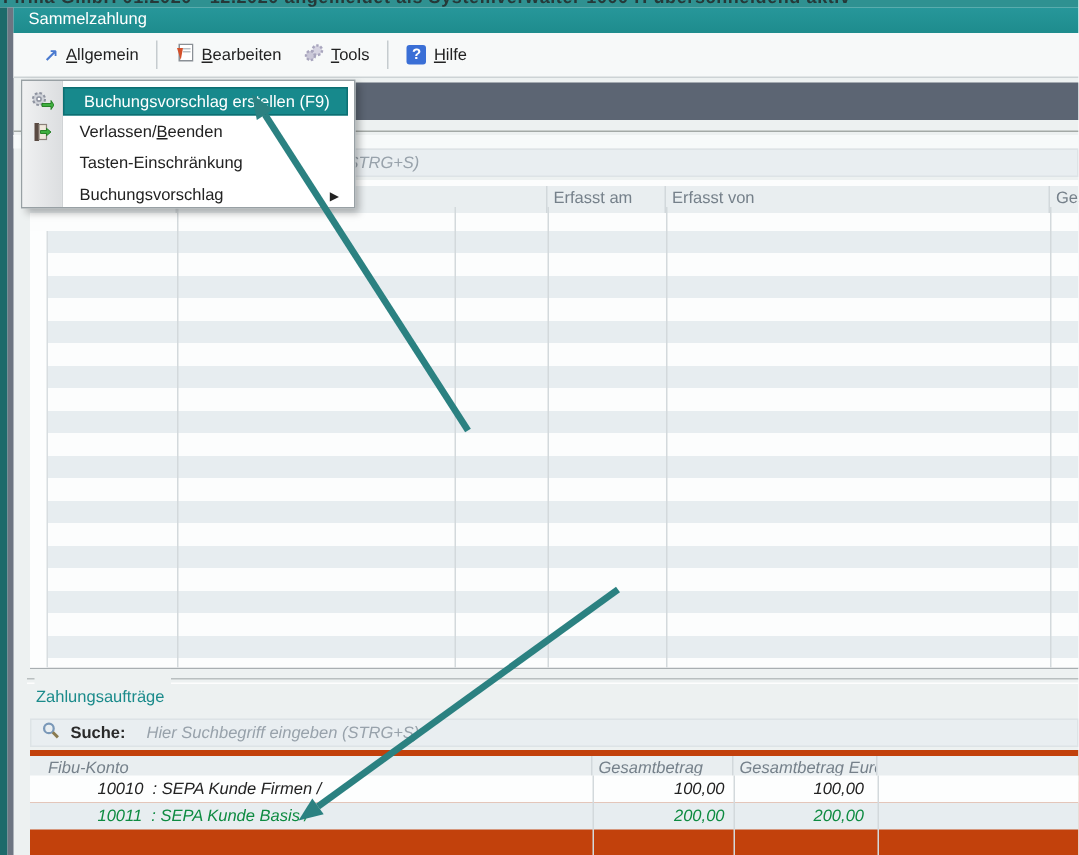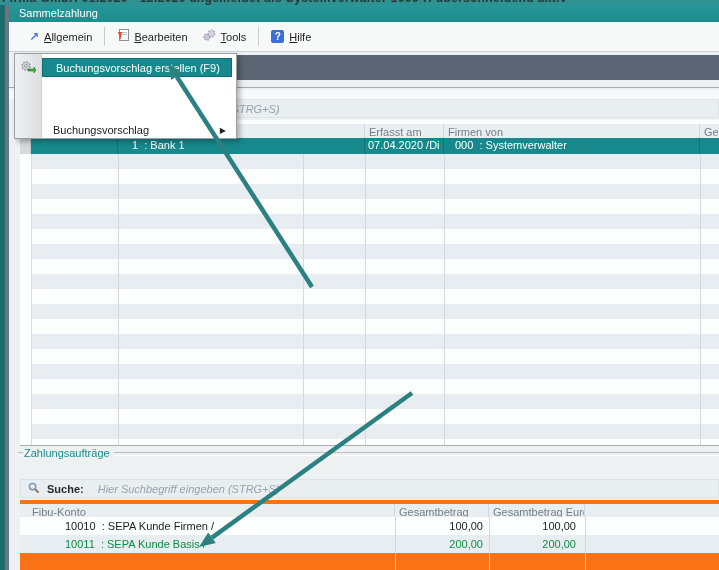--- a/index.html
+++ b/index.html
@@ -49,27 +49,27 @@
   #t1-stripes{position:absolute;left:0;top:34px;width:699px;height:291px;
       background:repeating-linear-gradient(180deg,var(--stripe) 0 15px,#fcfdfd 15px 30px);}
   .vline{position:absolute;top:18px;bottom:0;width:1px;background:#d3d9dc;}
   #t1-gutter{position:absolute;left:0;top:34px;bottom:0;width:11px;background:#fdfefe;border-right:1px solid #d8dde0;}
   #t1-selrow{position:absolute;left:0;top:18px;width:699px;height:16px;display:flex;background:var(--selection);color:#fff;}
   #t1-selrow .sc{box-sizing:border-box;border-right:1px solid #107376;padding-top:1px;overflow:hidden;}
   #t1-selrow .gutter-cell{background:#d7dadb;border-right:1px solid #c2c6c8;}
   .pre{white-space:pre;}
 
   
-  #fs-label{left:24px;top:447px;color:var(--fieldset);}
+  #fs-label{left:24px;top:459px;color:var(--fieldset);}
   .fs-line{top:452px;height:2px;border-top:1px solid #b9bfc0;border-bottom:1px solid #fdfdfd;}
   #fs-line-a{left:18px;width:5px;}
   #fs-line-b{left:114px;width:605px;}
 
   
-  #table2{left:20px;top:500px;width:699px;height:70px;background:#f97316;}
+  #table2{left:20px;top:500px;width:699px;height:70px;background:#c2410c;font-style:italic;}
   #table2 .thead{height:17px;}
   .t2row{position:absolute;left:0;width:718px;height:18px;display:flex;align-items:center;}
   #t2-row1{top:17px;background:#fdfefe;}
   #t2-row2{top:35px;background:var(--stripe);color:var(--green);}
   .t2-konto{width:375px;box-sizing:border-box;padding-left:45px;overflow:hidden;}
   .t2-betrag{width:94px;box-sizing:border-box;text-align:right;padding-right:6px;}
   .t2-euro{width:96px;box-sizing:border-box;text-align:right;padding-right:9px;}
   .vline2{position:absolute;top:17px;bottom:0;width:1px;background:#d3d9dc;}
 
   
@@ -157,38 +157,30 @@
     </span>
     <span class="lbl">Suche:</span>
     <span class="ph">Hier Suchbegriff eingeben (STRG+S)</span>
   </div>
 
   <div class="abs" id="table1">
     <div class="thead">
       <div class="hc" style="width:98px"></div>
       <div class="hc" style="width:247px"></div>
       <div class="hc" style="width:79px">Erfasst am</div>
-      <div class="hc" style="width:256px">Firmen von</div>
+      <div class="hc" style="width:256px">Erfasst von</div>
       <div class="hc" style="flex:1;border-right:none">Gesamtbetrag</div>
     </div>
     <div id="t1-stripes"></div>
     <div id="t1-gutter"></div>
     <div class="vline" style="left:98px"></div>
     <div class="vline" style="left:283px"></div>
     <div class="vline" style="left:345px"></div>
     <div class="vline" style="left:424px"></div>
     <div class="vline" style="left:680px"></div>
-    <div id="t1-selrow">
-      <div class="sc gutter-cell" style="width:11px"></div>
-      <div class="sc" style="width:87px"></div>
-      <div class="sc pre" style="width:247px;padding-left:14px">1  : Bank 1</div>
-      <div class="sc" style="width:79px;padding-left:3px">07.04.2020 /Di</div>
-      <div class="sc pre" style="width:256px;padding-left:11px">000  : Systemverwalter</div>
-      <div class="sc" style="flex:1;border-right:none"></div>
-    </div>
   </div>
 
   <div class="abs" id="fs-label">Zahlungsaufträge</div>
   <div class="abs fs-line" id="fs-line-a"></div>
   <div class="abs fs-line" id="fs-line-b"></div>
 
   <div class="abs searchbar" id="search2">
     <span class="icon">
       <svg width="12" height="12" viewBox="0 0 12 12">
           <circle cx="4.6" cy="4.6" r="3.2" fill="none" stroke="#7a98b8" stroke-width="1.5"></circle>
@@ -227,20 +219,33 @@
       <span class="micon">
         <svg width="16" height="15" viewBox="0 0 16 15">
             <circle cx="6" cy="6" r="4" fill="#cfd2d8" stroke="#8e93a0" stroke-width="1.4" stroke-dasharray="1.8 1.3"></circle>
             <circle cx="6" cy="6" r="1.4" fill="#fff" stroke="#8e93a0"></circle>
             <path d="M8 9 L14 9 L14 7 L16 10 L14 13 L14 11 L8 11 Z" fill="#3faf3f" stroke="#1e7a1e" stroke-width="0.6"></path>
           </svg>
       </span>
       <span class="hl">
         <span class="mlabel">Buchungsvorschlag erstellen (F9)</span>
       </span>
+    </div>
+    <div class="mi" id="mi-1">
+      <span class="micon">
+        <svg width="14" height="14" viewBox="0 0 14 14">
+            <rect x="3" y="1" width="3" height="12" fill="#5a4a42"></rect>
+            <rect x="6" y="2" width="5" height="10" fill="#efe8dc" stroke="#8a8078" stroke-width="0.8"></rect>
+            <path d="M7 6 L11 6 L11 4.5 L14 7 L11 9.5 L11 8 L7 8 Z" fill="#3faf3f" stroke="#1e7a1e" stroke-width="0.6"></path>
+          </svg>
+      </span>
+      <span class="mlabel">Verlassen/<u>B</u>eenden</span>
+    </div>
+    <div class="mi" id="mi-2">
+      <span class="mlabel">Tasten-Einschränkung</span>
     </div>
     <div class="mi" id="mi-3">
       <span class="mlabel">Buchungsvorschlag</span>
       <span class="sub">▶</span>
     </div>
   </div>
 
   <svg class="abs" id="annot" viewBox="0 0 719 570">
     <g>
       <line x1="312" y1="287" x2="176.7" y2="76.5" stroke="#2b8181" stroke-width="4.5"></line>

